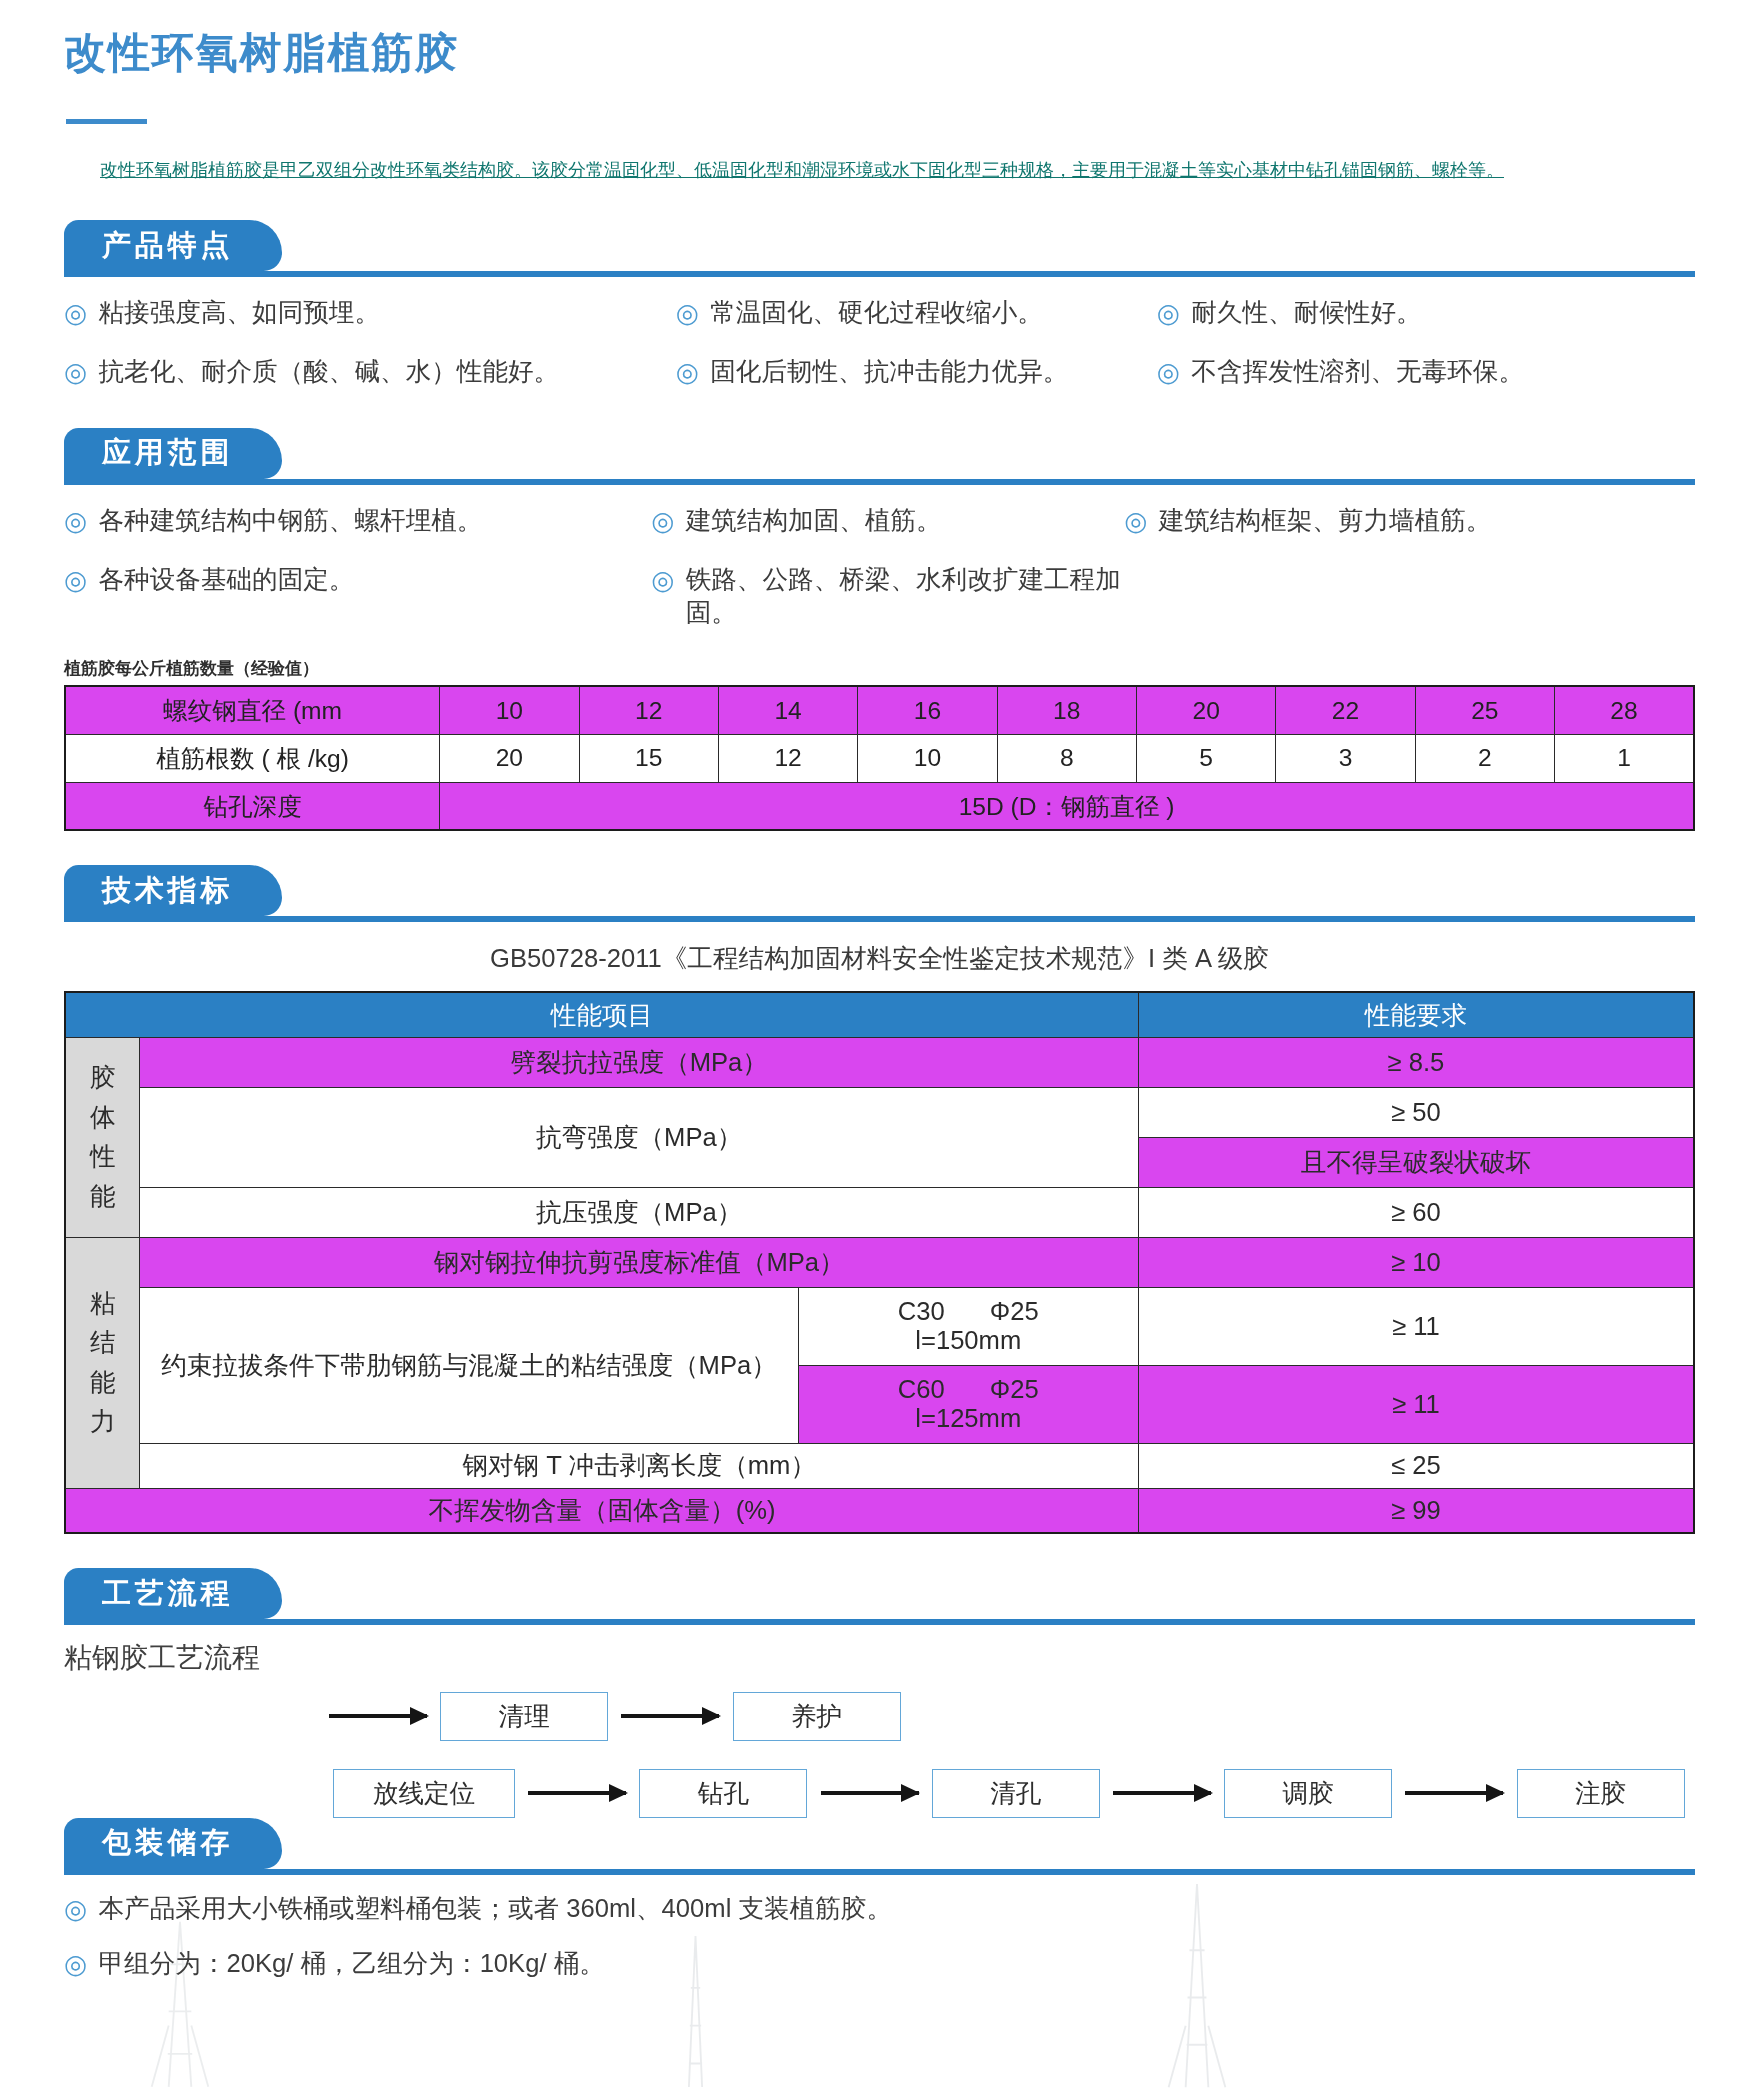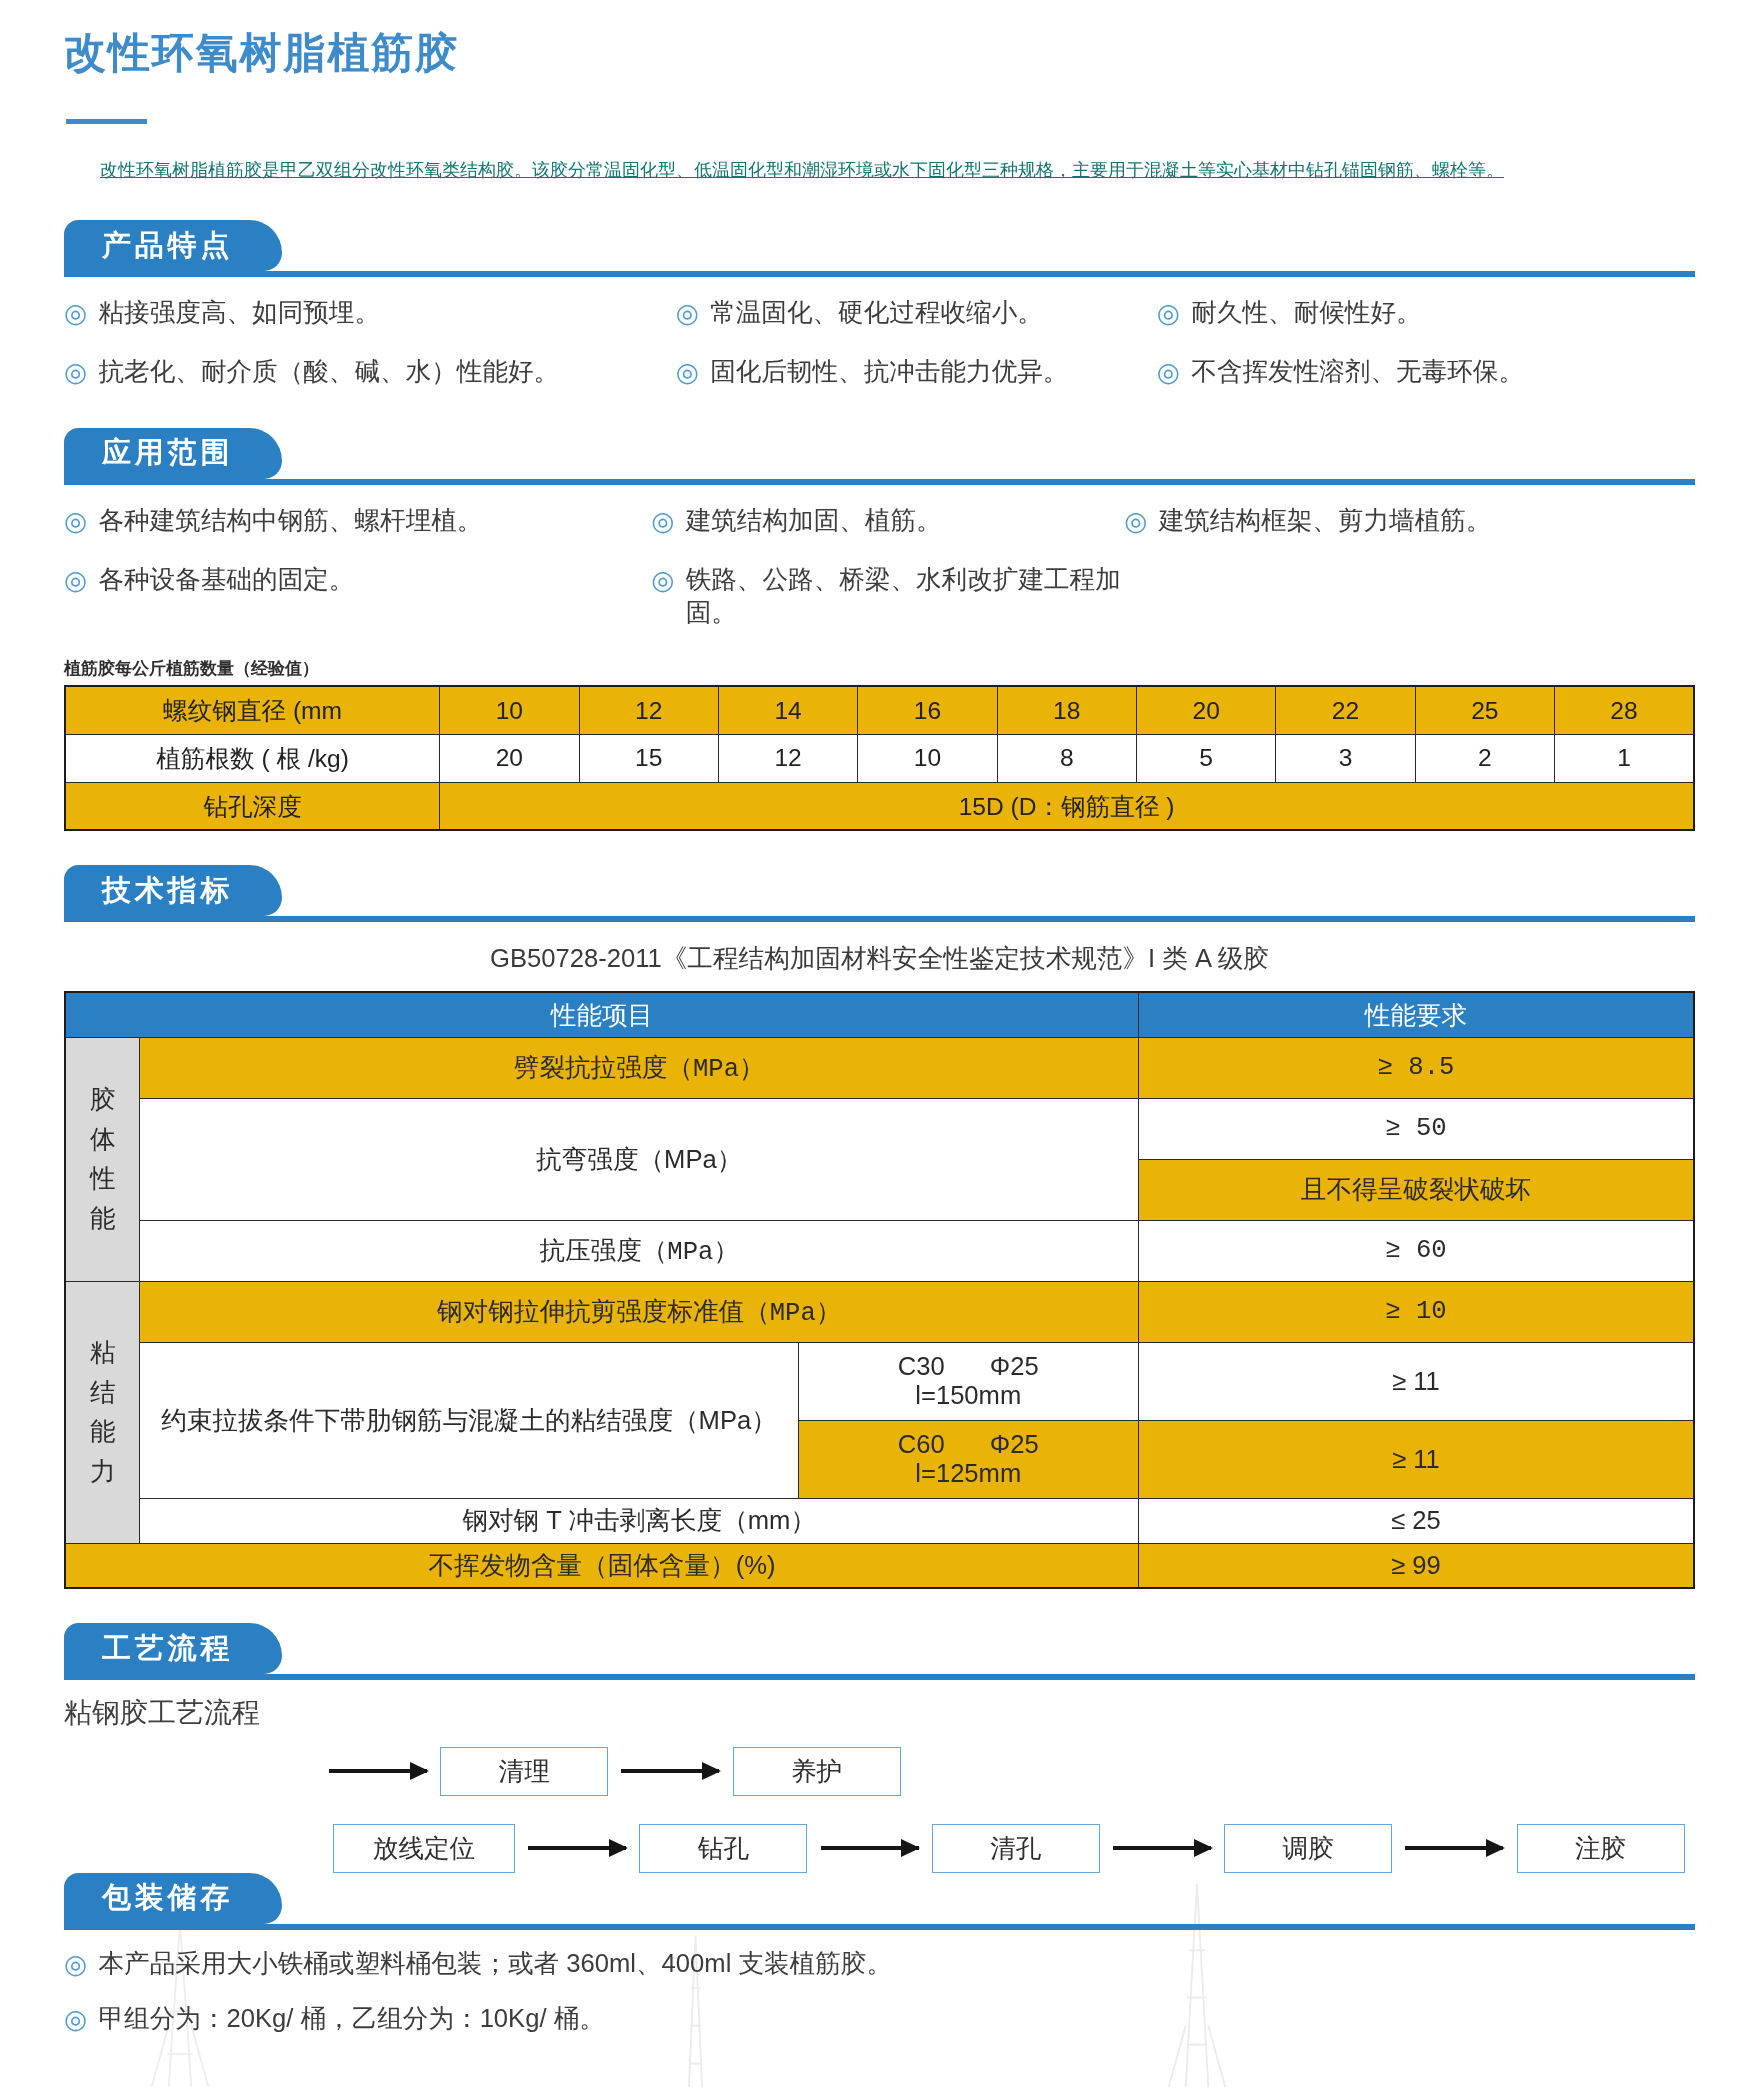--- a/index.html
+++ b/index.html
@@ -35,30 +35,30 @@
   .bullet-item { display: flex; align-items: flex-start; }
   .bullet-ico { color: #4d9bd1; font-size: 26.5px; margin-right: 11.4px; line-height: 1.3; }
   .bullet-text { line-height: 1.3; }
   .features-block { margin-bottom: 38px; }
   .apps-block { margin-bottom: 28px; }
 
   
   .dosage-title { font-size: 17px; font-weight: bold; color: #2e2e2e; margin-bottom: 5px; }
   table.dosage { width: 100%; border-collapse: collapse; border: 2.8px solid #1c1c1c; table-layout: fixed; margin-bottom: 34px; }
   table.dosage td { border: 1.9px solid #2a2a2a; text-align: center; font-size: 24.6px; color: #222; height: 48px; }
-  .bg-g { background: #eab308; }
+  .bg-g { background: #d946ef; }
   .bg-w { background: #ffffff; }
 
   
   .spec-caption { text-align: center; font-size: 25.6px; color: #3a3a3a; margin-bottom: 15px; }
   table.specs { width: 100%; border-collapse: collapse; border: 2.8px solid #1c1c1c; table-layout: fixed; margin-bottom: 34px; }
   table.specs td { border: 1.9px solid #2a2a2a; text-align: center; font-size: 25.6px; color: #2b2b2b; padding: 3.8px 9.5px; }
   table.specs td.head { background: #2b80c4; color: #fff; height: 45px; font-size: 25.6px; }
   table.specs td.group { background: #d9d9d9; line-height: 1.55; padding: 0 15px; }
-  .h60 { height: 61px; font-family: Liberation Mono, monospace; } .h82 { height: 78px; } .h48 { height: 45px; }
+  .h60 { height: 50px; } .h82 { height: 78px; } .h48 { height: 45px; }
   .cond-line { display: flex; justify-content: center; gap: 45px; }
 
   
   .process-subtitle { font-size: 28px; color: #3f3f3f; margin-bottom: 9.5px; }
   .flow-row { display: flex; align-items: center; }
   .flow-row1 { margin-left: 269px; }
   .flow-row2 { margin-left: 265px; margin-top: 15px; margin-bottom: 28px; }
   .flow-box {
     min-width: 168px; height: 49px; padding: 0 17px;
     border: 1.9px solid #63a7d8; background: #fff;

